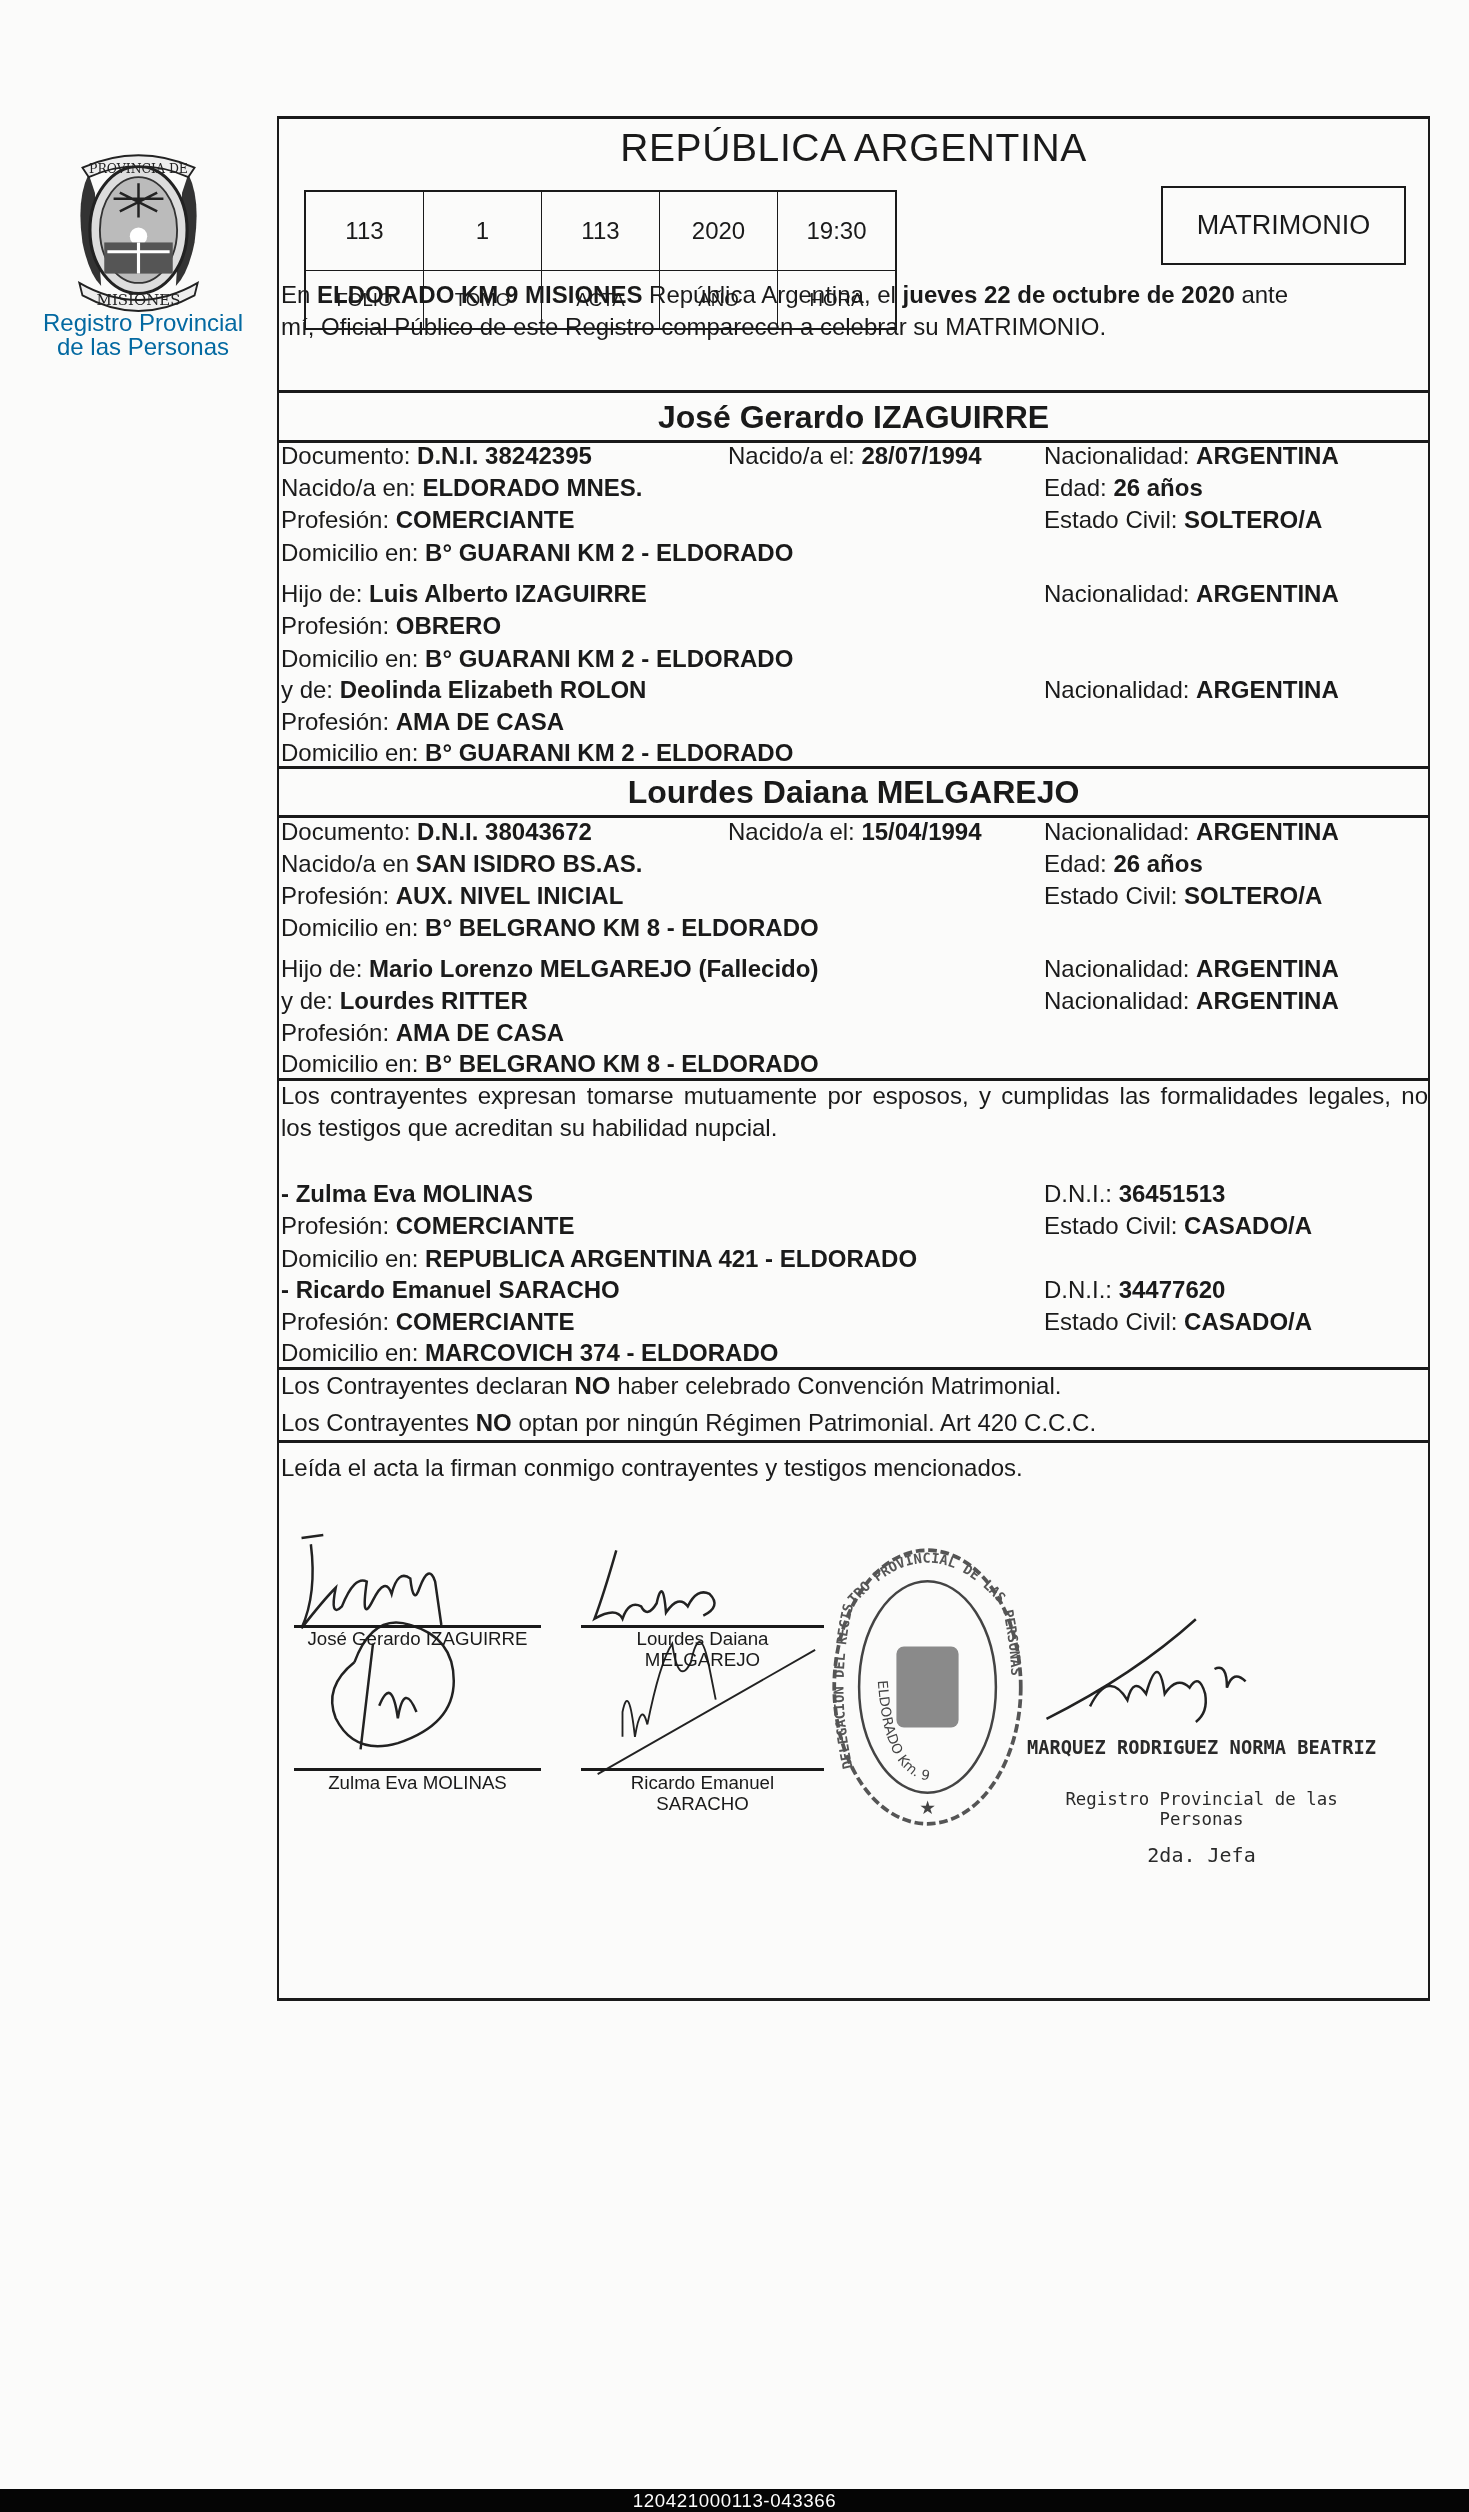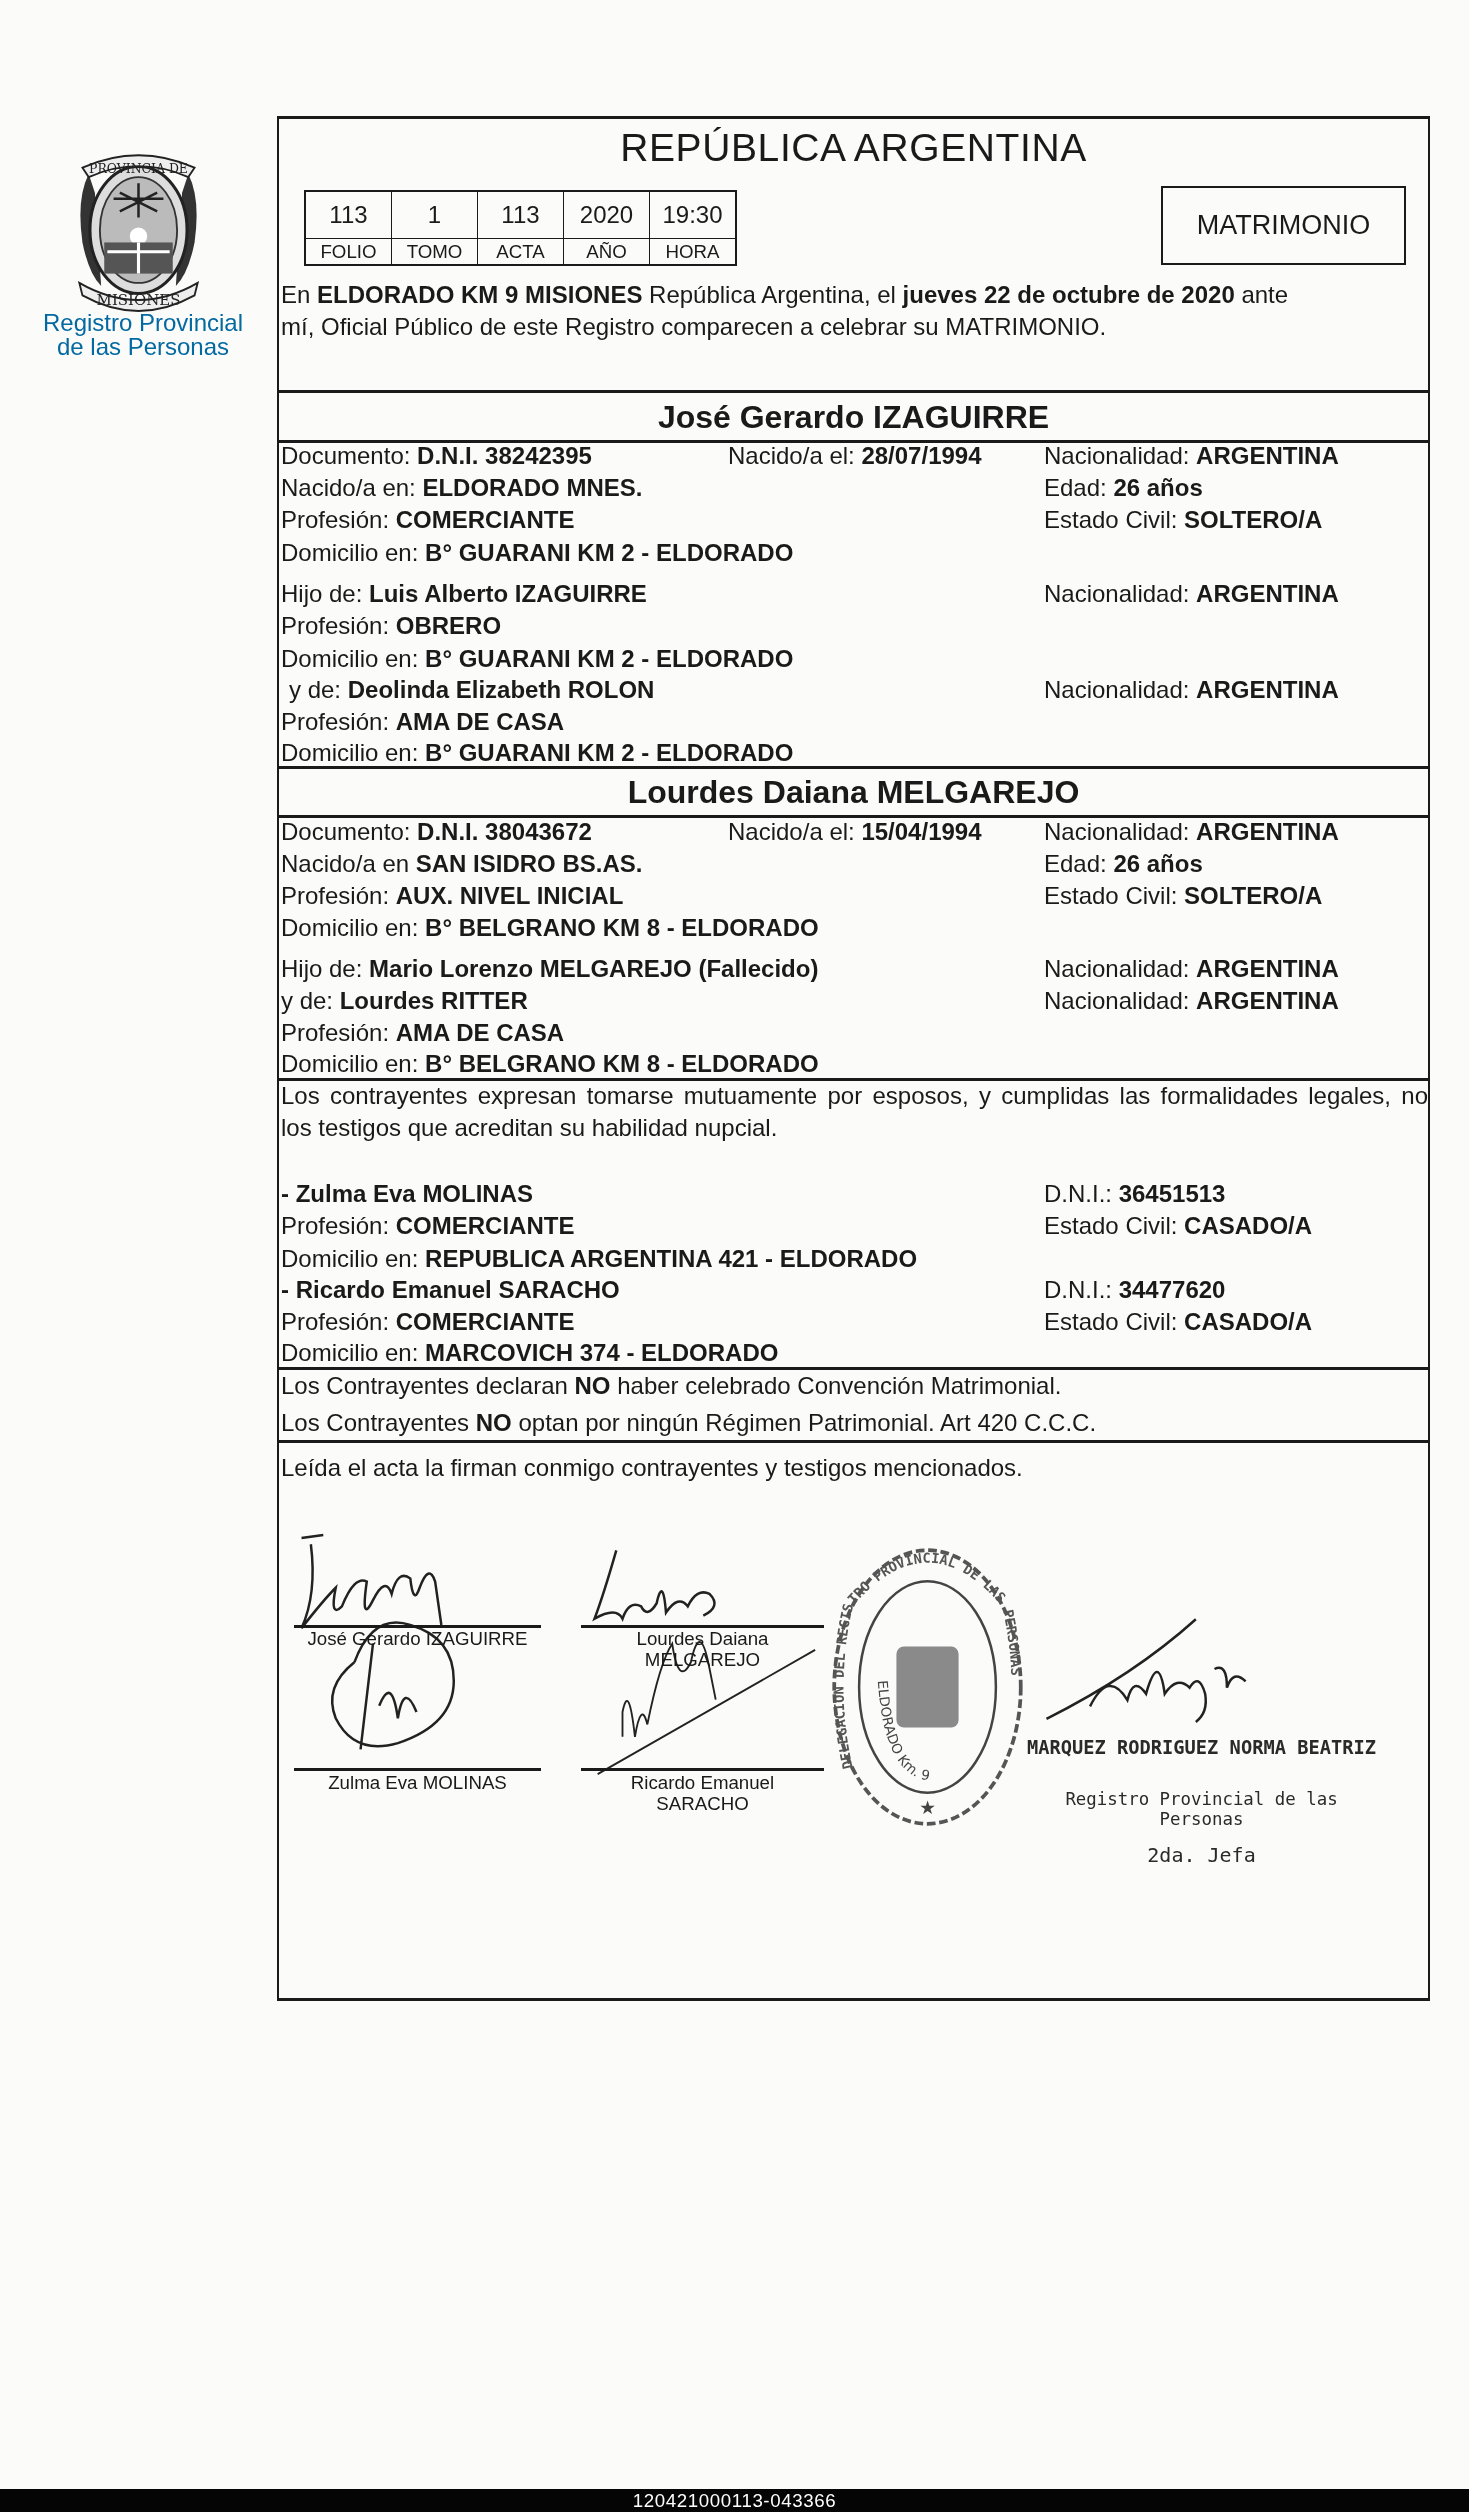--- a/index.html
+++ b/index.html
@@ -11,21 +11,21 @@
   .abs { position:absolute; }
   
   #logo { left:70px; top:149px; width:137px; height:162px; }
   #logo-caption { left:37px; top:311px; width:212px; text-align:center; font-size:24px; line-height:24px; color:#0369a1; }
   
   #outer { left:277px; top:116px; width:1153px; height:1885px; border:2.5px solid #1a1a1a; border-top-width:3.1px; border-bottom-width:3.7px; box-sizing:border-box; }
   .hline { position:absolute; left:277px; width:1153px; height:3.1px; background:#1a1a1a; }
   #title { left:277px; top:122px; width:1153px; text-align:center; font-size:39px; line-height:52px; letter-spacing:0.6px; }
   
   #info-table { left:304px; top:190px; border-collapse:collapse; border:2.5px solid #1a1a1a; }
-  #info-table td { border:1.9px solid #1a1a1a; text-align:center; padding:0; width:85px; }
+  #info-table td { border:1.9px solid #1a1a1a; text-align:center; padding:16px; width:85px; }
   #info-table tr.vals td { height:46px; font-size:24px; }
   #info-table tr.labels td { height:25px; font-size:18.7px; }
   #act-type { left:1161px; top:186px; width:245px; height:79px; border:2.5px solid #1a1a1a; box-sizing:border-box; display:flex; align-items:center; justify-content:center; font-size:27px; }
   .line { position:absolute; font-size:24px; line-height:32px; white-space:nowrap; }
   .line b { font-weight:bold; }
   .c1 { left:281px; }
   .c2 { left:728px; }
   .c3 { left:1044px; }
   .person-name { position:absolute; left:277px; width:1153px; text-align:center; font-size:32px; font-weight:bold; line-height:40px; }
   .para { position:absolute; left:281px; width:1147px; font-size:24px; line-height:32px; text-align:justify; text-align-last:left; }
@@ -100,21 +100,21 @@
 <div class="line c1" style="top:472px;"><span>Nacido/a en: </span><b>ELDORADO MNES.</b></div>
 <div class="line c3" style="top:472px;"><span>Edad: </span><b>26 años</b></div>
 <div class="line c1" style="top:504px;"><span>Profesión: </span><b>COMERCIANTE</b></div>
 <div class="line c3" style="top:504px;"><span>Estado Civil: </span><b>SOLTERO/A</b></div>
 <div class="line c1" style="top:537px;"><span>Domicilio en: </span><b>B° GUARANI KM 2 - ELDORADO</b></div>
 
 <div class="line c1" style="top:578px;"><span>Hijo de: </span><b>Luis Alberto IZAGUIRRE</b></div>
 <div class="line c3" style="top:578px;"><span>Nacionalidad: </span><b>ARGENTINA</b></div>
 <div class="line c1" style="top:610px;"><span>Profesión: </span><b>OBRERO</b></div>
 <div class="line c1" style="top:643px;"><span>Domicilio en: </span><b>B° GUARANI KM 2 - ELDORADO</b></div>
-<div class="line c1" style="top:674px;margin-left:8px;"><span>y de: </span><b>Deolinda Elizabeth ROLON</b></div>
+<div class="line c1" style="top:674px;"><span>y de: </span><b>Deolinda Elizabeth ROLON</b></div>
 <div class="line c3" style="top:674px;"><span>Nacionalidad: </span><b>ARGENTINA</b></div>
 <div class="line c1" style="top:706px;"><span>Profesión: </span><b>AMA DE CASA</b></div>
 <div class="line c1" style="top:737px;"><span>Domicilio en: </span><b>B° GUARANI KM 2 - ELDORADO</b></div>
 
 <div class="hline" style="top:766px;"></div>
 
 <div class="person-name" style="top:772px;">Lourdes Daiana MELGAREJO</div>
 <div class="hline" style="top:815px;"></div>
 
 <div class="line c1" style="top:816px;"><span>Documento: </span><b>D.N.I. 38043672</b></div>

